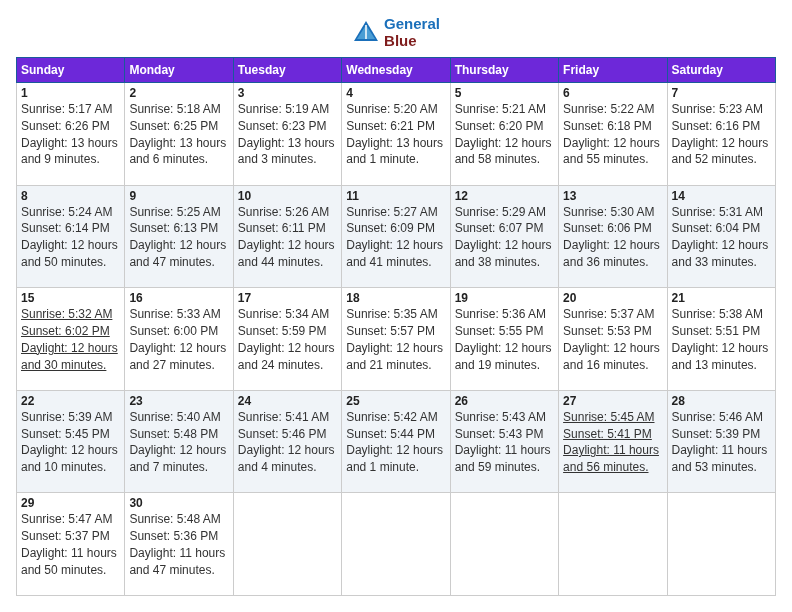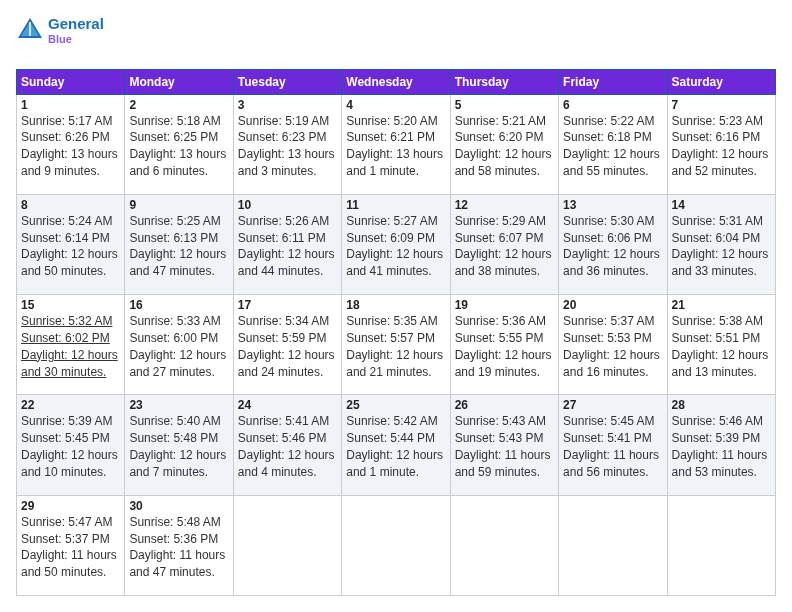--- a/index.html
+++ b/index.html
@@ -12,23 +12,23 @@
     }
     .page {
       width: 792px;
       height: 612px;
       padding: 16px;
       display: flex;
       flex-direction: column;
     }
     .header {
       display: flex;
-      justify-content: space-between;
+      justify-content: center;
       align-items: flex-start;
-      margin-bottom: 24px;
+      margin-bottom: 8px;
     }
     .logo {
       display: flex;
       align-items: center;
       gap: 4px;
     }
     .logo-icon {
       width: 28px;
       height: 28px;
     }
@@ -97,21 +97,21 @@
 <div class="page">
   <div class="header">
     <div class="logo">
       <svg class="logo-icon" viewBox="0 0 28 28">
         <polygon points="14,2 26,22 2,22" fill="#1a6fba"></polygon>
         <polygon points="14,6 23,20 5,20" fill="#4a9dd4"></polygon>
         <line x1="14" y1="6" x2="14" y2="20" stroke="#fff" stroke-width="1.5"></line>
       </svg>
       <div>
         <div style="font-size:15px;font-weight:bold;color:#1a6fba;line-height:1.1;">General</div>
-        <div style="font-size:11px;font-weight:bold;color:#8b5cf6;line-height:1.1;">Blue</div>
+        <div style="font-size:15px;font-weight:bold;color:#7f1d1d;line-height:1.1;">Blue</div>
       </div>
     </div>
   </div>
 
   <table class="calendar">
     <thead>
       <tr>
       <th>Sunday</th>
           <th>Monday</th>
           <th>Tuesday</th>
@@ -306,21 +306,21 @@
           </td>
           <td>
             <span class="day-num">26</span>
             <div class="day-info" style="white-space: pre-line;">Sunrise: 5:43 AM
 Sunset: 5:43 PM
 Daylight: 11 hours
 and 59 minutes.</div>
           </td>
           <td>
             <span class="day-num">27</span>
-            <div class="day-info" style="white-space: pre-line;">Sunrise: 5:45 AM
+            <div class="day-info" style="white-space: pre-line; text-decoration: underline;">Sunrise: 5:45 AM
 Sunset: 5:41 PM
 Daylight: 11 hours
 and 56 minutes.</div>
           </td>
           <td>
             <span class="day-num">28</span>
             <div class="day-info" style="white-space: pre-line;">Sunrise: 5:46 AM
 Sunset: 5:39 PM
 Daylight: 11 hours
 and 53 minutes.</div>

